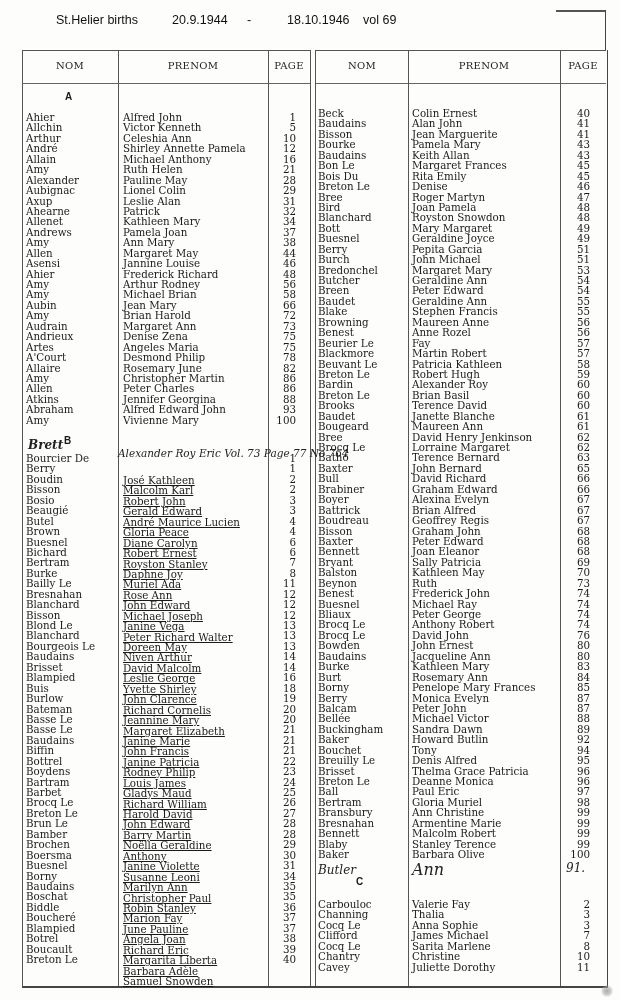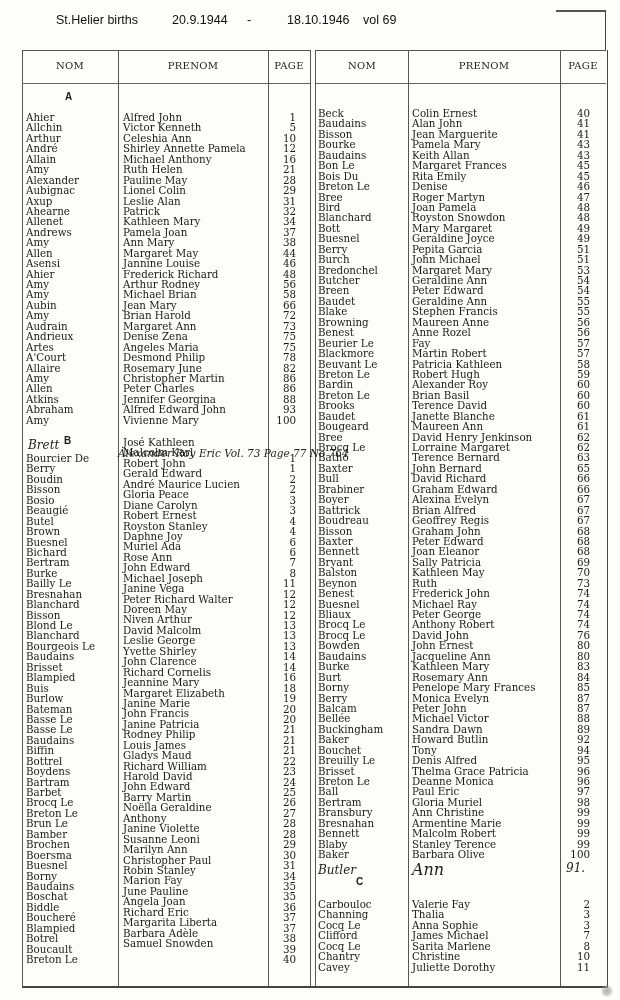--- a/index.html
+++ b/index.html
@@ -70,21 +70,21 @@
 <div class="hdr" style="left:560px;width:46px;">PAGE</div>
 
 <div class="vline" style="left:118px;height:936px;"></div>
 <div class="vline" style="left:268px;height:936px;"></div>
 <div class="vline" style="left:310px;height:936px;"></div>
 <div class="vline" style="left:315px;height:936px;"></div>
 <div class="vline" style="left:408px;height:936px;"></div>
 <div class="vline" style="left:560px;height:936px;"></div>
 
 <div class="col letter" style="left:65px;top:92px;">A</div>
-<div class="col hand" style="left:28px;top:440px;font-size:12px;">Brett</div>
+<div class="col hand" style="left:28px;top:440px;font-size:12px;font-weight:bold;">Brett</div>
 <div class="col letter" style="left:64px;top:436px;">B</div>
 <div class="col hand" style="left:118px;top:448px;font-size:10.5px;">Alexander Roy Eric Vol. 73 Page 77 No 764</div>
 
 <div class="col" id="la-nom" style="left:26px;top:112px;">
     <div class="row">Ahier</div>
     <div class="row">Allchin</div>
     <div class="row">Arthur</div>
     <div class="row">André</div>
     <div class="row">Allain</div>
     <div class="row">Amy</div>
@@ -222,21 +222,21 @@
     <div class="row">Borny</div>
     <div class="row">Baudains</div>
     <div class="row">Boschat</div>
     <div class="row">Biddle</div>
     <div class="row">Boucheré</div>
     <div class="row">Blampied</div>
     <div class="row">Botrel</div>
     <div class="row">Boucault</div>
     <div class="row">Breton Le</div>
   </div>
-<div class="col" id="lb-pre" style="left:123px;top:437px;">
+<div class="col" id="lb-pre" style="left:123px;top:475px;text-decoration:underline;">
     <div class="row">José Kathleen</div>
     <div class="row">Malcolm Karl</div>
     <div class="row">Robert John</div>
     <div class="row">Gerald Edward</div>
     <div class="row">André Maurice Lucien</div>
     <div class="row">Gloria Peace</div>
     <div class="row">Diane Carolyn</div>
     <div class="row">Robert Ernest</div>
     <div class="row">Royston Stanley</div>
     <div class="row">Daphne Joy</div>

